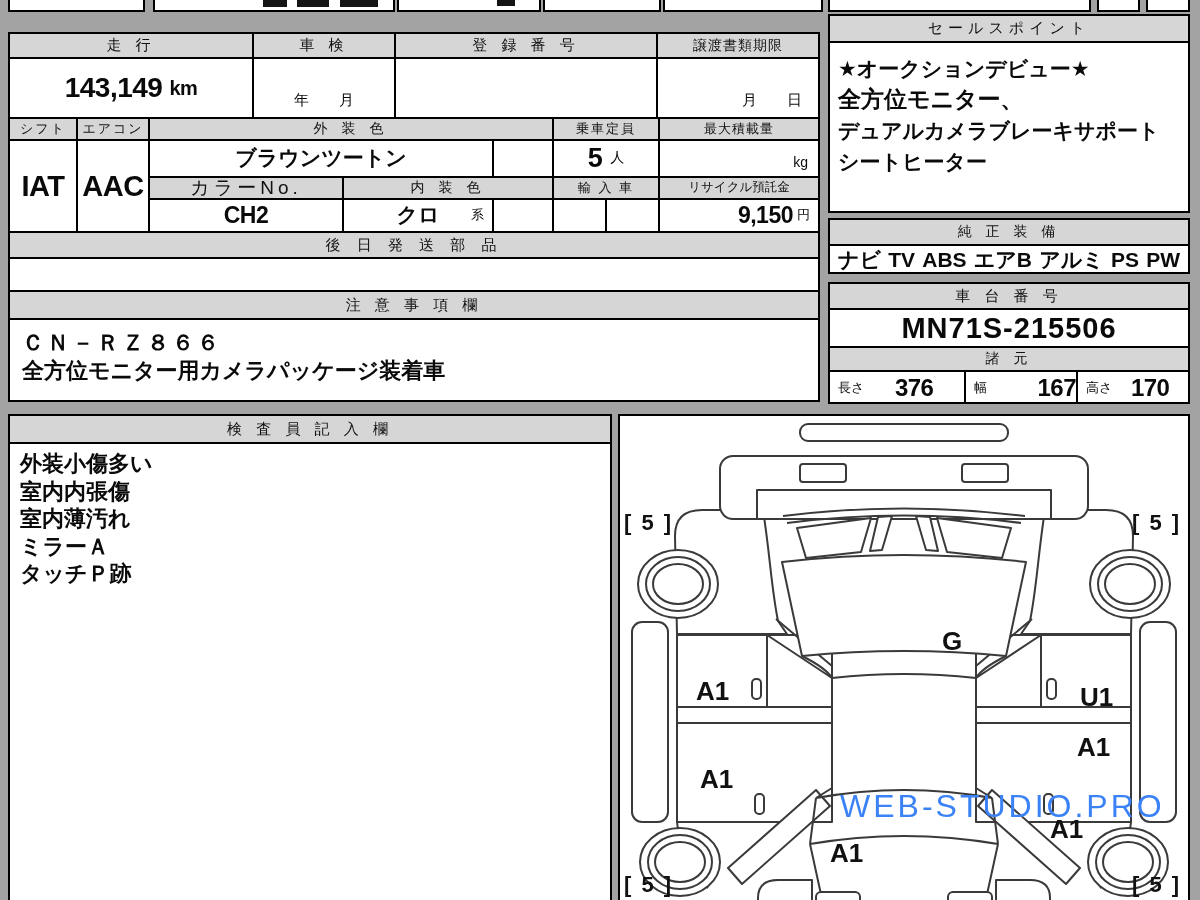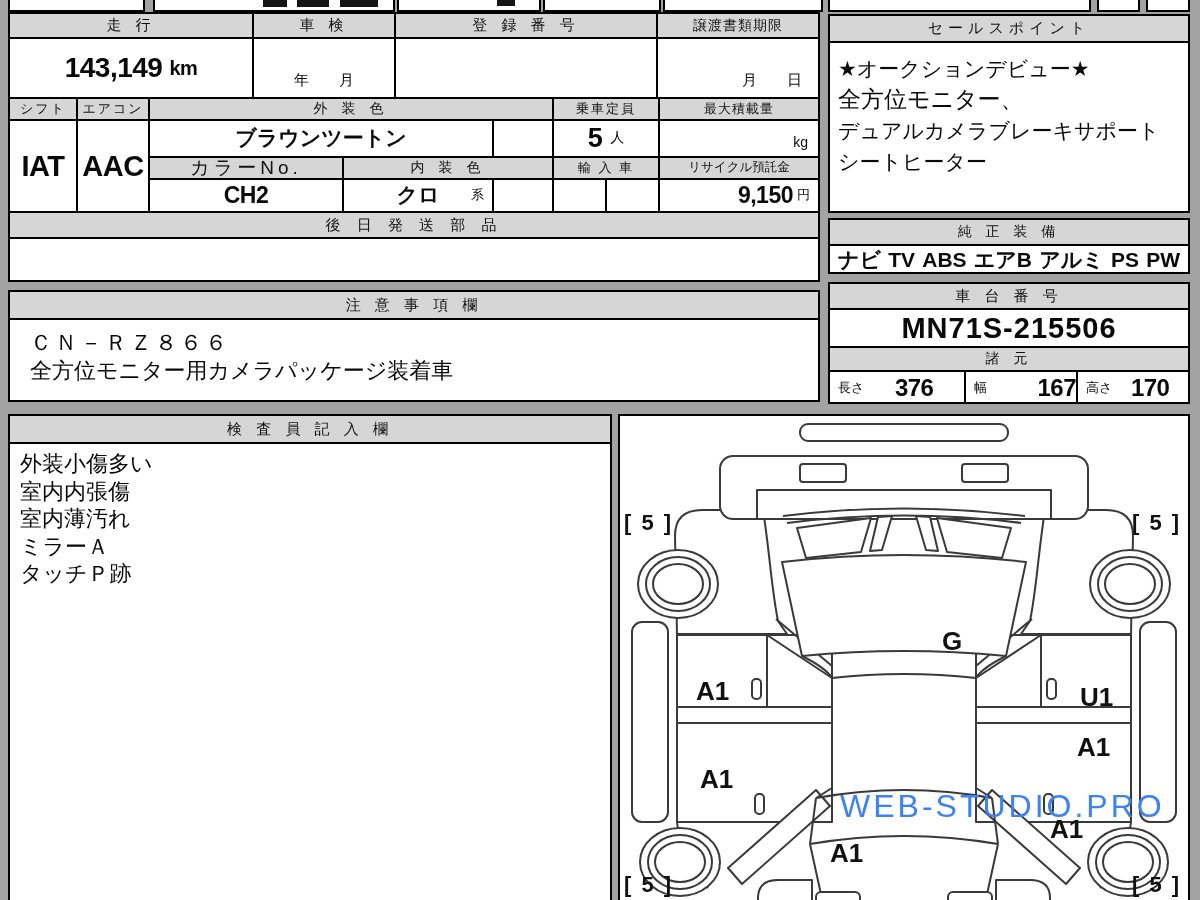--- a/index.html
+++ b/index.html
@@ -7,21 +7,21 @@
          font-family:"Liberation Sans","DejaVu Sans",sans-serif;color:#0a0a0a;}
   .box{position:absolute;background:#fff;border:2px solid #000;box-sizing:border-box;}
   .row{display:flex;box-sizing:border-box;}
   .bb{border-bottom:2px solid #000;}
   .c{box-sizing:border-box;height:100%;display:flex;align-items:center;justify-content:center;
      border-right:2px solid #000;overflow:hidden;white-space:nowrap;}
   .c.e{border-right:none;}
   .hd{background:#d6d6d6;font-size:15px;letter-spacing:5px;color:#111;}
   .hd2{background:#d6d6d6;font-size:13px;letter-spacing:2px;color:#111;}
   .num{font-weight:bold;letter-spacing:-0.5px;}
-  .jline{font-weight:normal;font-size:22px;line-height:28px;}
+  .jline{font-weight:bold;font-size:22px;line-height:28px;}
   .clipcell{position:absolute;top:0;height:12px;background:#fff;border:2px solid #000;border-top:none;box-sizing:border-box;}
   .smudge{position:absolute;top:0;height:7px;background:#151515;}
   .dmark{position:absolute;font-weight:bold;font-size:26px;letter-spacing:0;color:#111;white-space:nowrap;}
   .tmark{position:absolute;font-weight:bold;font-size:22px;color:#111;white-space:nowrap;letter-spacing:2px;}
   .wm{position:absolute;color:#3b82f6;font-size:32px;letter-spacing:3px;white-space:nowrap;z-index:2;}
   svg{display:block;}
 </style>
 </head>
 <body>
 
@@ -33,21 +33,21 @@
   <div class="clipcell" style="left:543px;width:118px"></div>
   <div class="clipcell" style="left:663px;width:160px"></div>
   <div class="clipcell" style="left:828px;width:263px"></div>
   <div class="clipcell" style="left:1097px;width:43px"></div>
   <div class="clipcell" style="left:1146px;width:44px"></div>
   <div class="smudge" style="left:263px;width:24px"></div>
   <div class="smudge" style="left:297px;width:32px"></div>
   <div class="smudge" style="left:340px;width:38px"></div>
   <div class="smudge" style="left:497px;width:18px;height:6px"></div>
 
-  <div class="box" style="left:8px;top:12px;width:812px;height:270px">
+  <div class="box" style="left:8px;top:32px;width:812px;height:270px">
     <div class="row bb" style="height:25px">
       <div class="c hd" style="width:244px">走 行</div>
       <div class="c hd" style="width:142px">車 検</div>
       <div class="c hd" style="width:262px">登 録 番 号</div>
       <div class="c hd e" style="width:160px;font-size:14px;letter-spacing:1px">譲渡書類期限</div>
     </div>
     <div class="row bb" style="height:60px">
       <div class="c" style="width:244px">
         <span class="num" style="font-size:28px">143,149</span>
         <span class="num" style="font-size:20px;margin-left:7px">km</span>
@@ -130,21 +130,21 @@
       <span>ABS</span>
       <span>エアB</span>
       <span>アルミ</span>
       <span>PS</span>
       <span>PW</span>
     </div>
   </div>
 
   <div class="box" style="left:8px;top:290px;width:812px;height:112px">
     <div class="hd bb" style="height:26px;display:flex;align-items:center;justify-content:center">注 意 事 項 欄</div>
-    <div style="padding:9px 12px 0 20px">
+    <div style="padding:9px 12px 0 12px">
       <div class="jline" style="letter-spacing:3px">ＣＮ－ＲＺ８６６</div>
       <div class="jline">全方位モニター用カメラパッケージ装着車</div>
     </div>
   </div>
 
   <div class="box" style="left:828px;top:282px;width:362px;height:122px">
     <div class="hd bb" style="height:24px;display:flex;align-items:center;justify-content:center">車 台 番 号</div>
     <div class="bb" style="height:36px;display:flex;align-items:center;justify-content:center">
       <span class="num" style="font-size:29px;letter-spacing:1px">MN71S-215506</span>
     </div>

